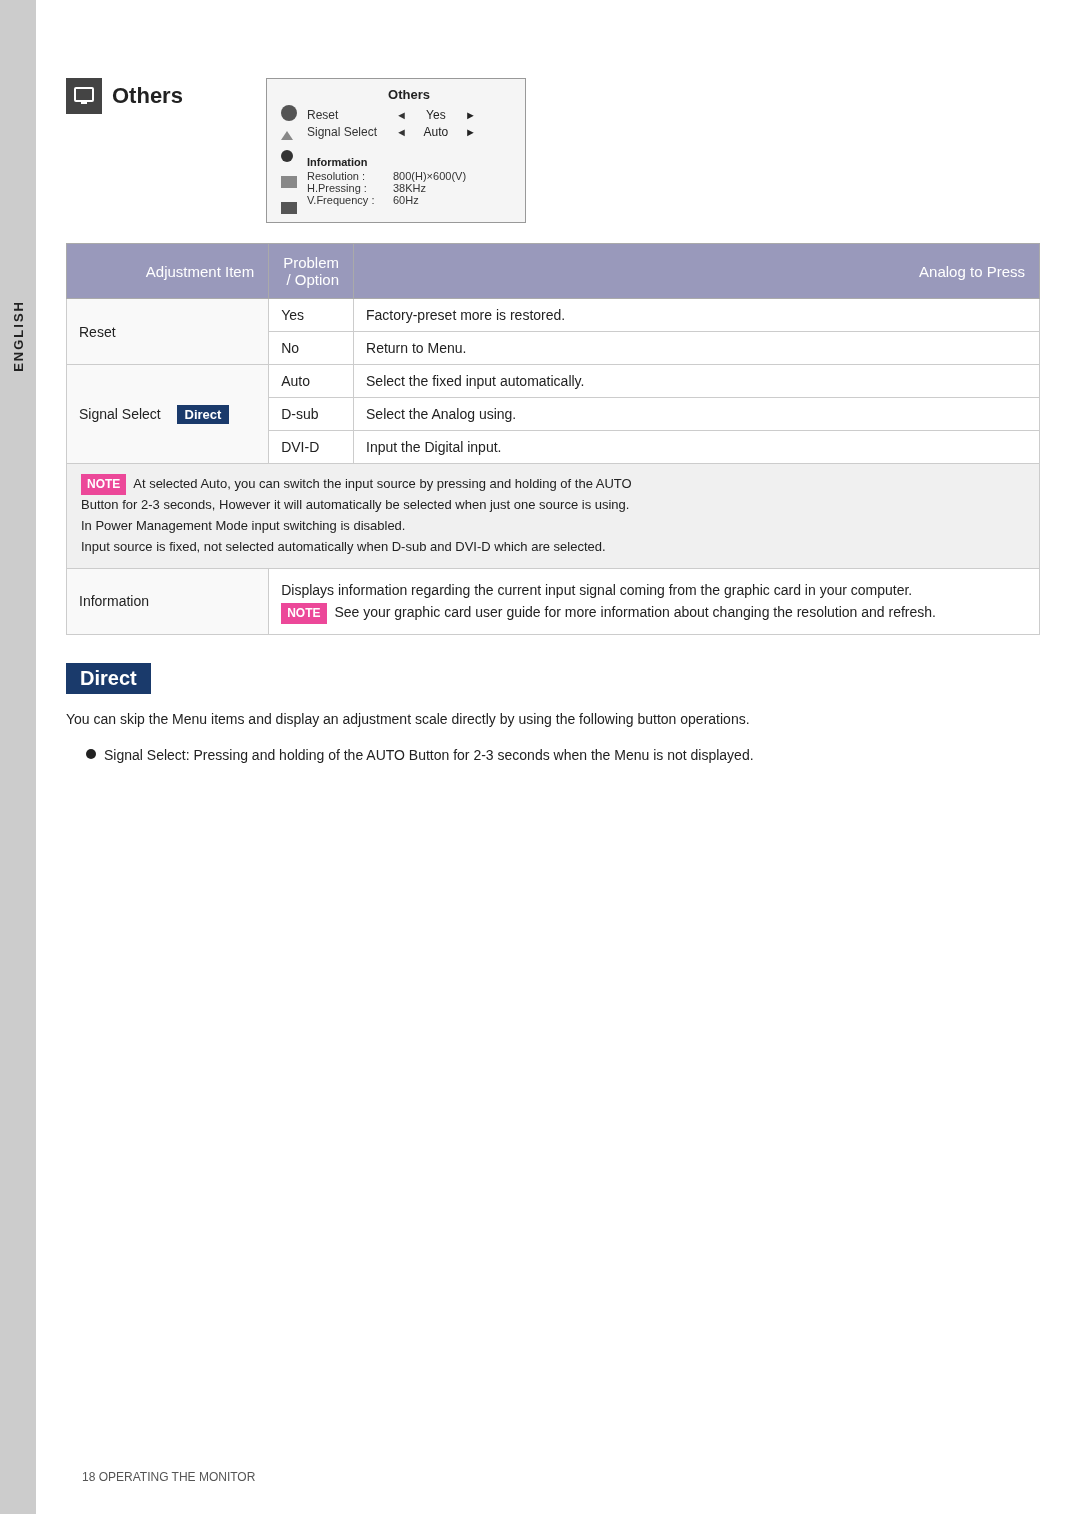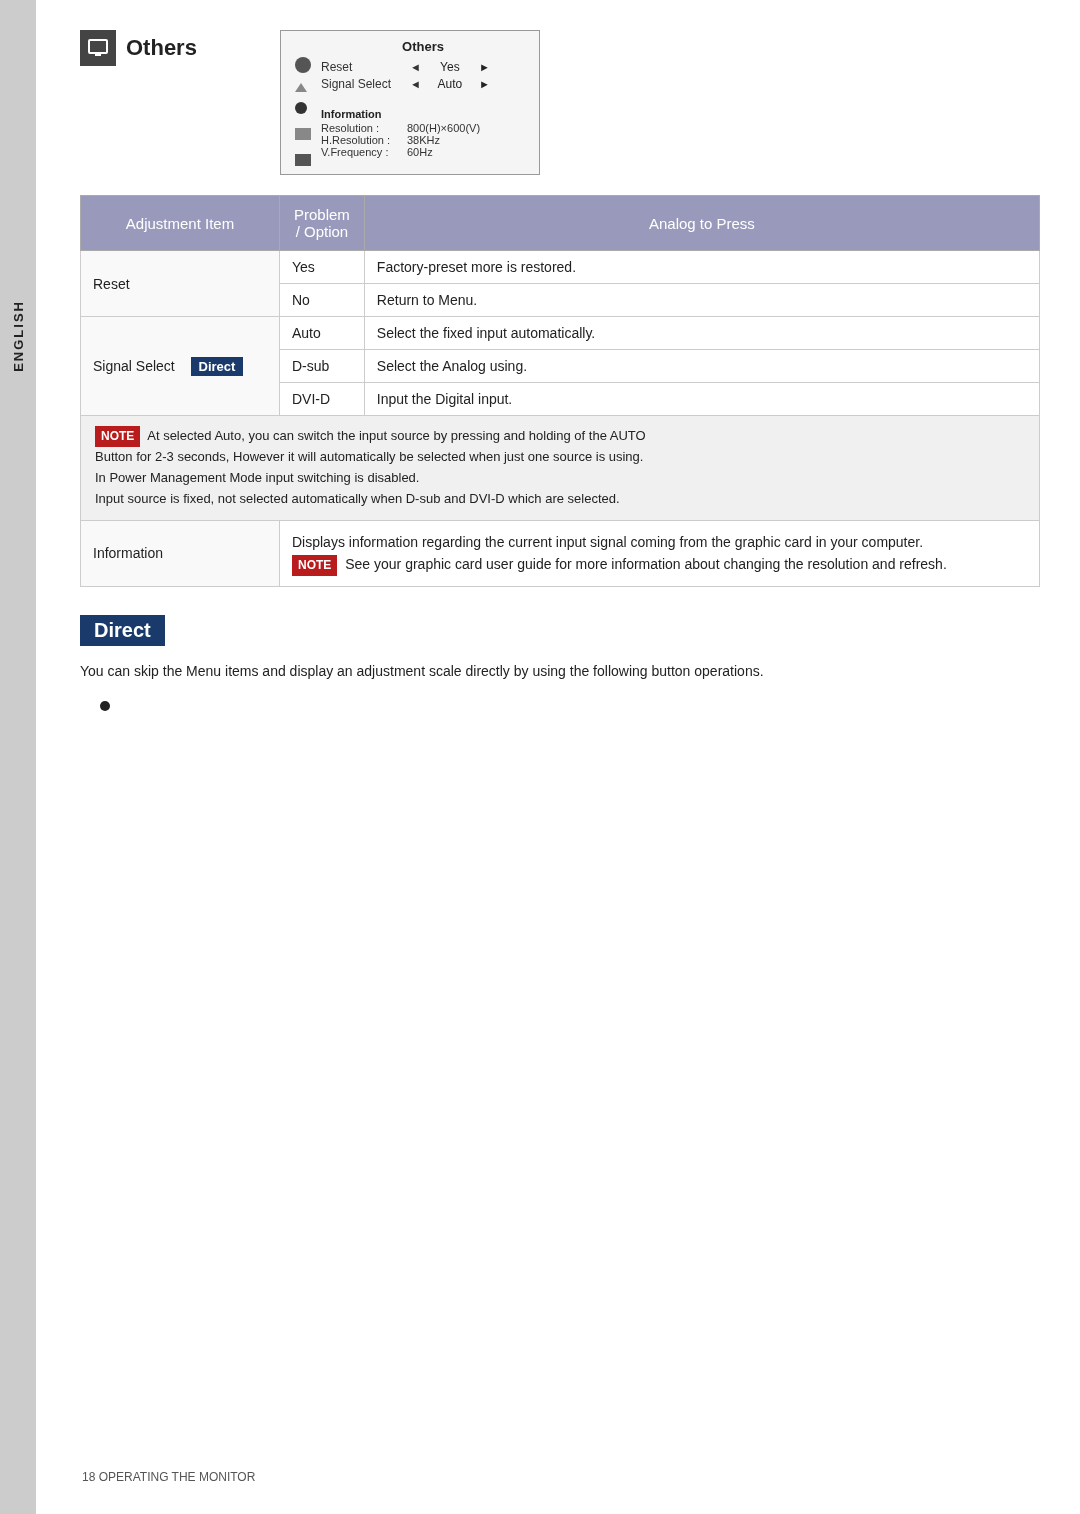--- a/index.html
+++ b/index.html
@@ -35,21 +35,22 @@
       writing-mode: vertical-rl;
       transform: rotate(180deg);
       font-weight: bold;
       font-size: 13px;
       letter-spacing: 2px;
       color: #222;
     }
 
     .main-content {
       flex: 1;
-      padding: 30px 40px 40px 44px;
+      padding: 30px 40px 40px 30px;
+      margin-top: 48px;
     }
 
     
     .osd-section {
       display: flex;
       align-items: flex-start;
       margin-bottom: 20px;
       gap: 20px;
     }
     .osd-label-block {
@@ -141,21 +142,21 @@
     
     .main-table {
       width: 100%;
       border-collapse: collapse;
       margin-bottom: 0;
     }
     .main-table th {
       background: #9999bb;
       color: #fff;
       padding: 10px 14px;
-      text-align: center;
+      text-align: right;
       font-size: 15px;
       font-weight: normal;
       border: 1px solid #aaa;
     }
     .main-table td {
       border: 1px solid #ccc;
       padding: 8px 12px;
       vertical-align: top;
       font-size: 14px;
     }
@@ -180,21 +181,21 @@
       background: #1a3a6b;
       color: #fff;
       font-weight: bold;
       font-size: 13px;
       padding: 2px 8px;
       margin-left: 8px;
     }
 
     .note-badge {
       display: inline-block;
-      background: #b91c1c;
+      background: #ec4899;
       color: #fff;
       font-weight: bold;
       font-size: 12px;
       padding: 1px 6px;
       margin-right: 4px;
     }
 
     .note-row td {
       background: #f0f0f0;
       font-size: 13px;
@@ -299,21 +300,21 @@
 
             <div style="height:10px;"></div>
 
             <div class="osd-info-block">
               <div class="info-title">Information</div>
               <div class="osd-info-row">
                 <span class="info-key">Resolution :</span>
                 <span class="info-val">800(H)×600(V)</span>
               </div>
               <div class="osd-info-row">
-                <span class="info-key">H.Resolution :</span>
+                <span class="info-key">H.Pressing :</span>
                 <span class="info-val">38KHz</span>
               </div>
               <div class="osd-info-row">
                 <span class="info-key">V.Frequency :</span>
                 <span class="info-val">60Hz</span>
               </div>
             </div>
           </div>
         </div>
       </div>
@@ -375,19 +376,20 @@
           </td>
         </tr>
       </tbody>
     </table>
 
     <div class="direct-section">
       <div class="direct-heading">Direct</div>
       <p class="direct-desc">You can skip the Menu items and display an adjustment scale directly by using the following button operations.</p>
       <div class="bullet-item">
         <span class="bullet-dot"></span>
+        <span>Signal Select: Pressing and holding of the AUTO Button for 2-3 seconds when the Menu is not displayed.</span>
       </div>
     </div>
 
   </div>
 </div>
 
 <div class="page-footer">18  OPERATING THE MONITOR</div>
 
 </body></html>

